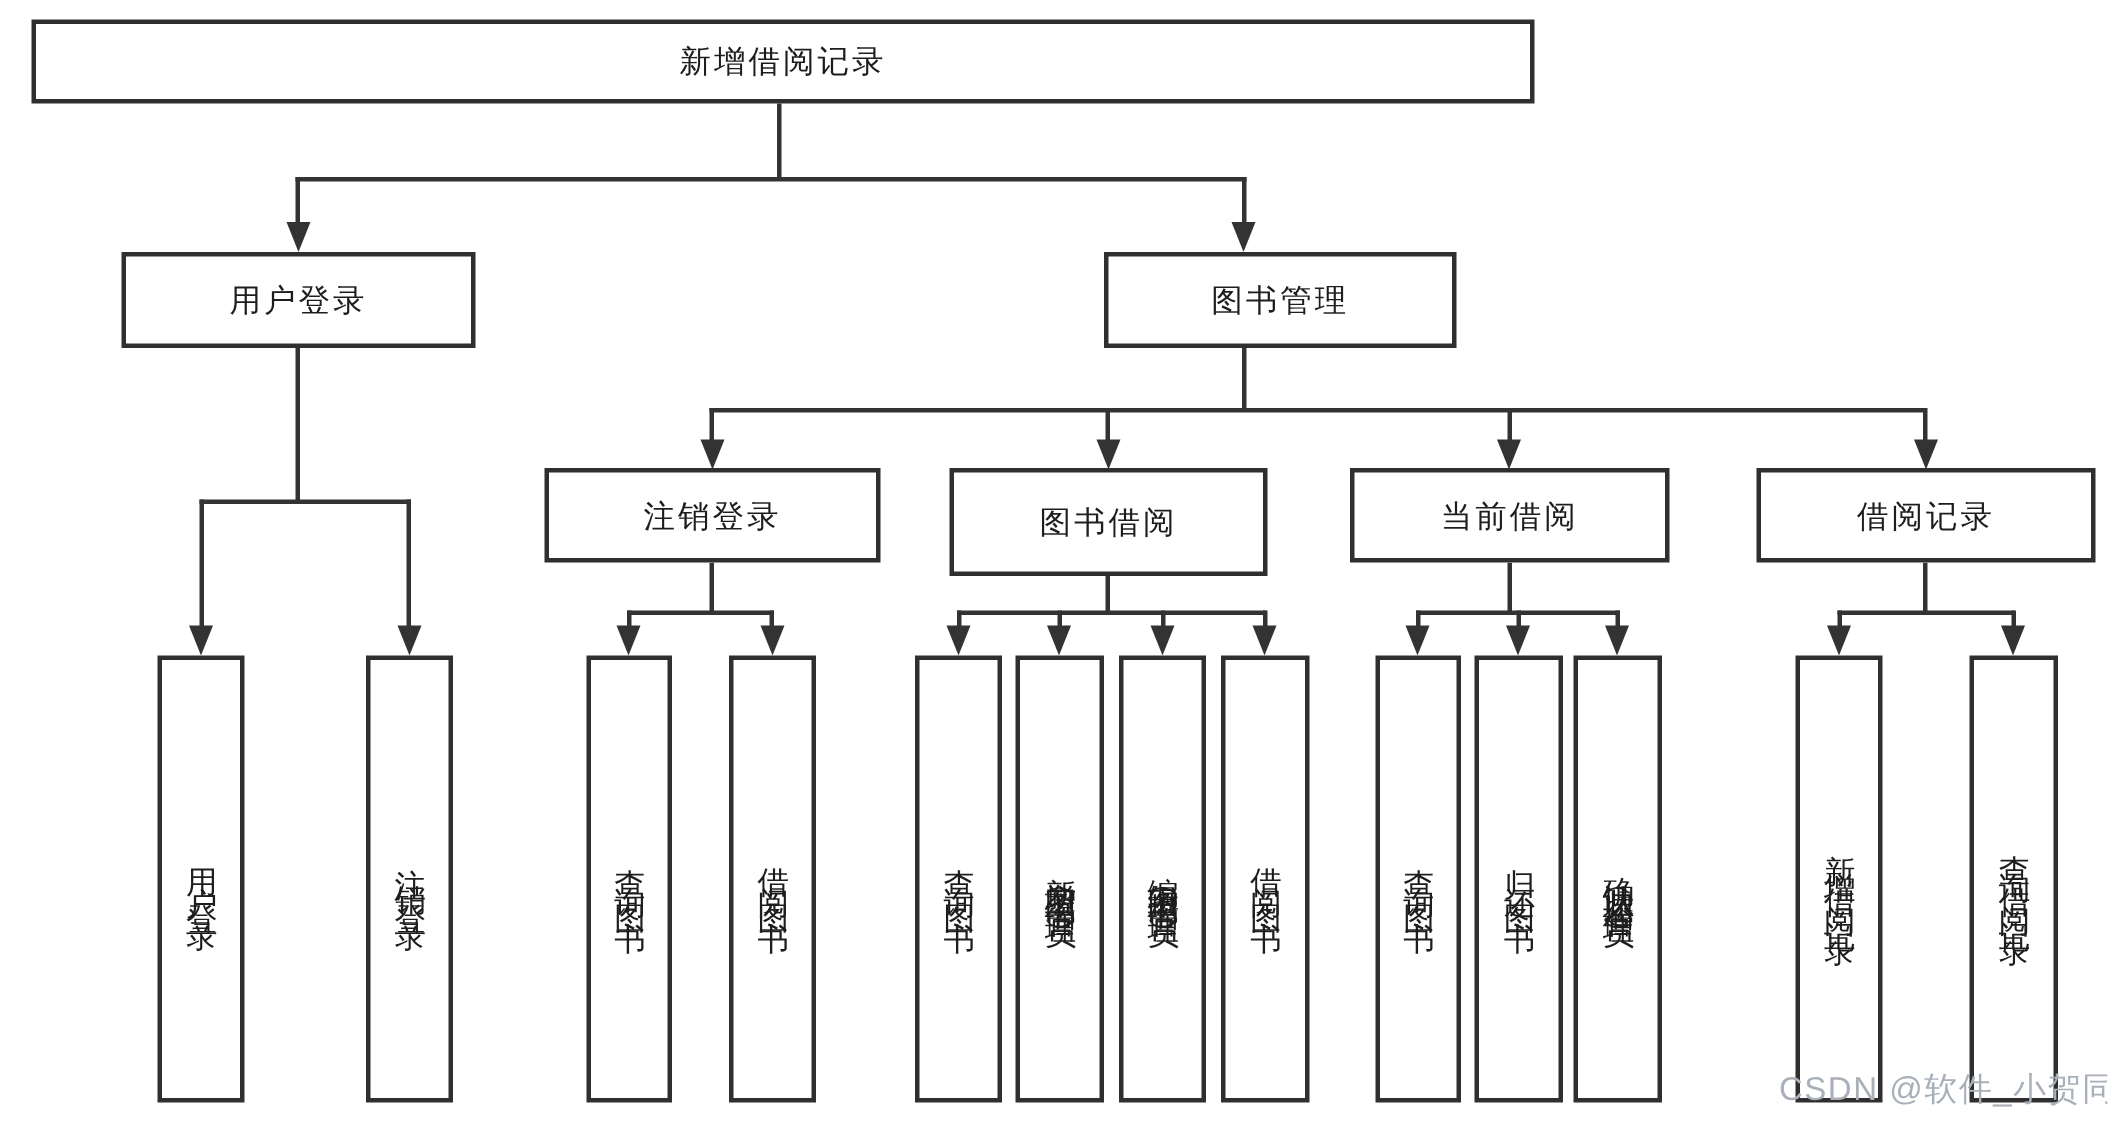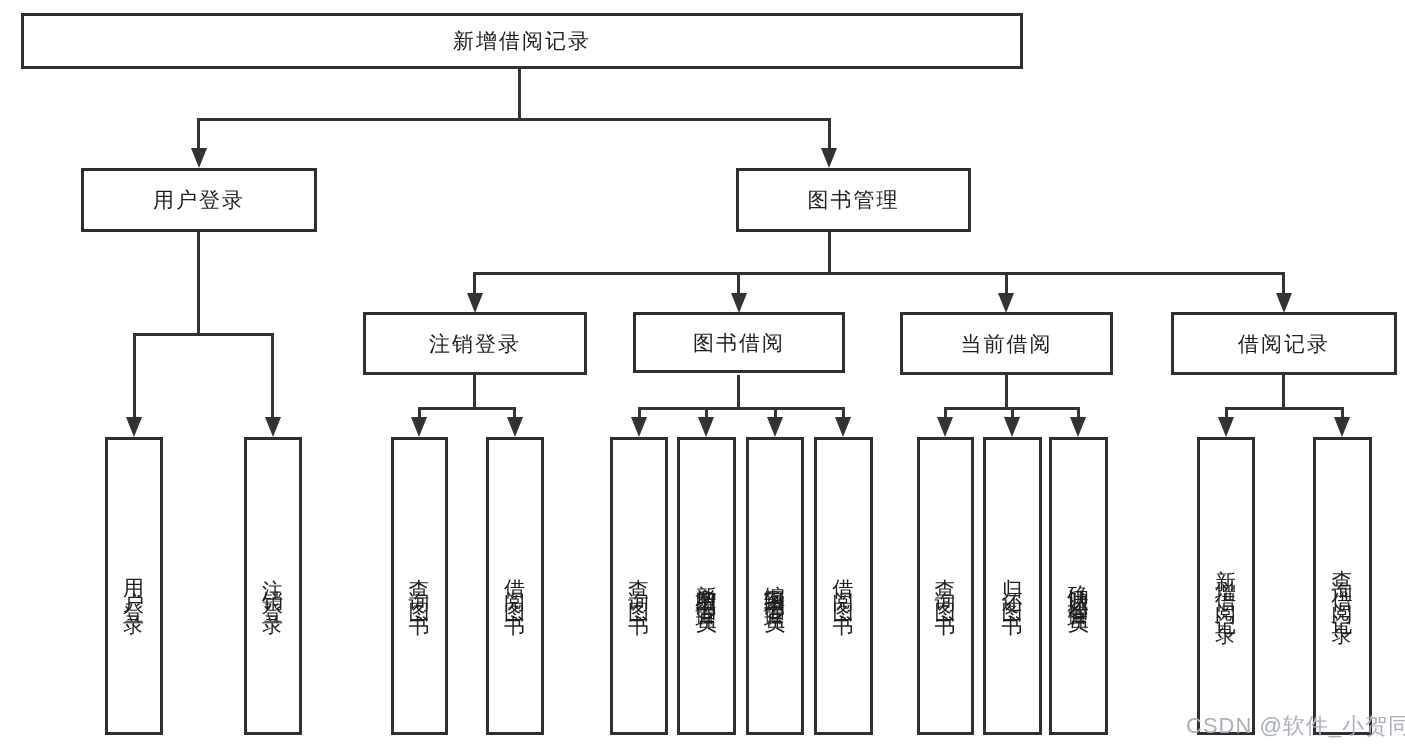--- a/index.html
+++ b/index.html
@@ -72,21 +72,21 @@
   <div class="line" style="left:737px;top:272px;width:3px;height:23px"></div>
   <div class="arrow" style="left:731px;top:293px"></div>
   <div class="line" style="left:1005px;top:272px;width:3px;height:23px"></div>
   <div class="arrow" style="left:998px;top:293px"></div>
   <div class="line" style="left:1282px;top:272px;width:3px;height:23px"></div>
   <div class="arrow" style="left:1276px;top:293px"></div>
 
   <div class="hbox" style="left:363px;top:312px;width:224px;height:63px">
     <span>注销登录</span>
   </div>
-  <div class="hbox" style="left:633px;top:312px;width:212px;height:61px">
+  <div class="hbox" style="left:633px;top:312px;width:212px;height:72px">
     <span>图书借阅</span>
   </div>
   <div class="hbox" style="left:1171px;top:312px;width:226px;height:63px">
     <span>借阅记录</span>
   </div>
   <div class="hbox" style="left:900px;top:312px;width:213px;height:63px">
     <span>当前借阅</span>
   </div>
 
   <div class="line" style="left:473px;top:375px;width:3px;height:34px"></div>

